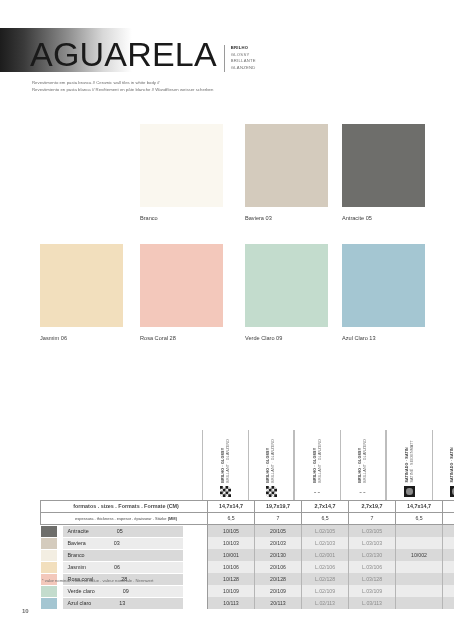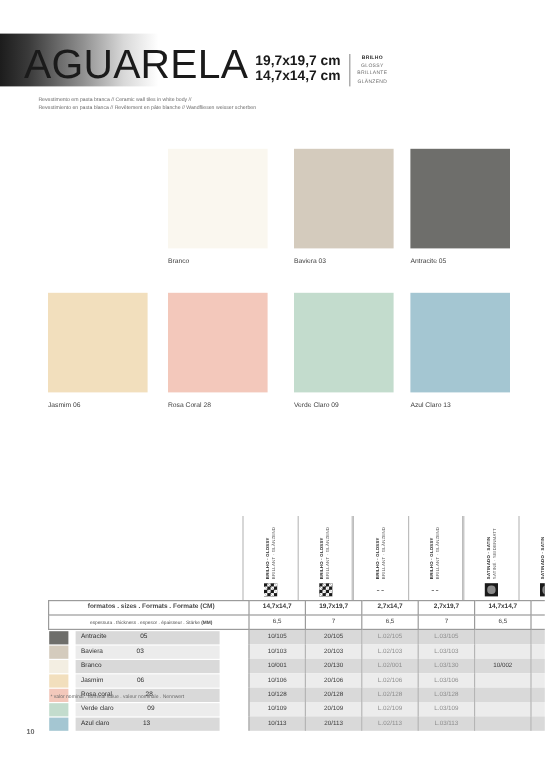--- a/index.html
+++ b/index.html
@@ -25,25 +25,24 @@
     height: 44px;
   }
   .header-grad {
     position: absolute;
     left: 0; top: 0;
     width: 132px; height: 44px;
     background: linear-gradient(to right, #1c1c1c 0%, #3a3a3a 18%, #8f8f8f 52%, #d8d8d8 78%, #ffffff 100%);
   }
   .title-row {
     position: absolute;
-    left: 20px; top: 0px;
+    left: 30px; top: 0px;
     height: 44px;
     display: flex;
     align-items: flex-end;
-    text-align: center;
   }
   .brand-title {
     font-size: 34px;
     line-height: 36px;
     letter-spacing: 0.2px;
     font-weight: 400;
     color: #1a1a1a;
     white-space: nowrap;
   }
   .formats-block {
@@ -269,24 +268,20 @@
 </style>
 </head>
 <body>
 
 <div class="header-band">
   <div class="header-grad"></div>
 
   <div class="title-row">
     <div class="brand-title">AGUARELA</div>
 
-    <div class="formats-block">
-      <div class="format-line">19,7x19,7 cm</div>
-      <div class="format-line">14,7x14,7 cm</div>
-    </div>
 
     <div class="finish-block">
       <div class="finish-line bold">BRILHO</div>
       <div class="finish-line">GLOSSY</div>
       <div class="finish-line">BRILLANTE</div>
       <div class="finish-line">GLÄNZEND</div>
     </div>
   </div>
 </div>
 

